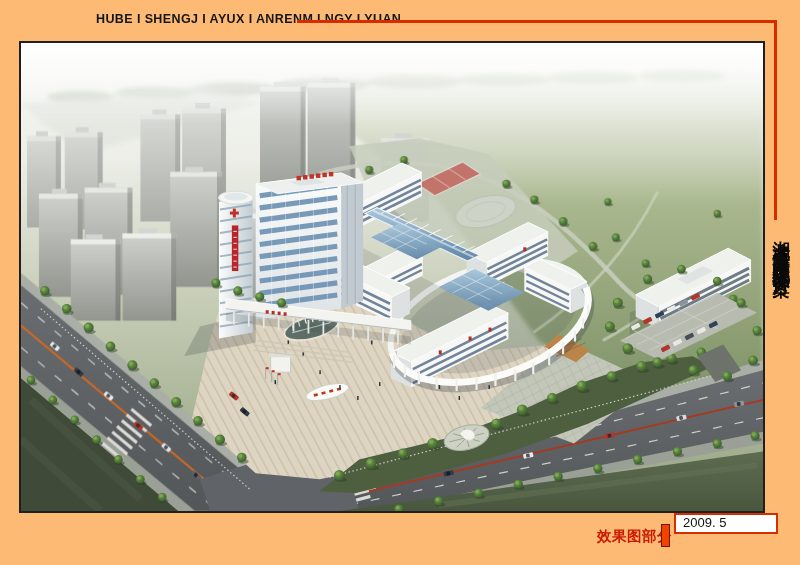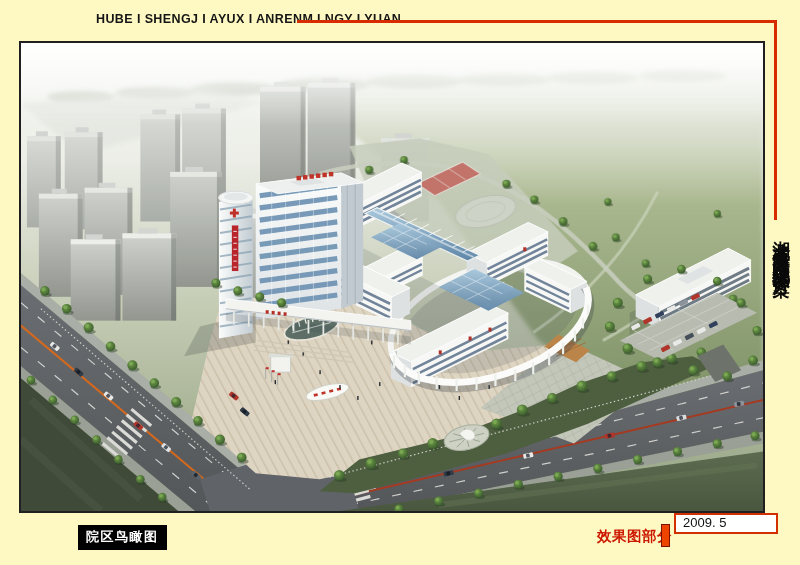--- a/index.html
+++ b/index.html
@@ -1,16 +1,16 @@
 <!DOCTYPE html>
 <html><head>
 <meta charset="utf-8">
 <style>
   html,body{margin:0;padding:0;background:#ffffff;}
-  .board{position:relative;width:800px;height:565px;background:#fef9c3;overflow:hidden;
+  .board{position:relative;width:800px;height:565px;background:#fdba74;overflow:hidden;
          font-family:"Liberation Sans",sans-serif;}
   .header-title{position:absolute;left:96px;top:12px;font-size:12.5px;font-weight:bold;
          color:#151515;letter-spacing:0.4px;white-space:nowrap;}
   .rule-top{position:absolute;left:297px;top:20px;width:480px;height:3px;background:#d62c00;}
   .rule-right{position:absolute;left:774px;top:20px;width:3px;height:200px;background:#d62c00;}
   .viewport{position:absolute;left:19px;top:41px;width:746px;height:472px;
          border:2px solid #202020;box-sizing:border-box;background:#dfe3da;}
   .viewport svg{display:block;width:742px;height:468px;}
   .side-title{position:absolute;left:771px;top:227px;writing-mode:vertical-rl;text-orientation:upright;
          font-size:17.5px;font-weight:700;color:#0a0a0a;letter-spacing:2.5px;line-height:1.15;
@@ -630,20 +630,19 @@
           <use href="#tree" transform="translate(218,250) scale(1)"></use>
       <use href="#tree" transform="translate(240,256) scale(1)"></use>
           <use href="#tree" transform="translate(262,262) scale(1)"></use>
     </g>
 
     <rect width="746" height="84" fill="url(#mist)"></rect>
   </svg>
   </div>
 
   <div class="side-title">湖北省嘉鱼县人民医院规划设计方案</div>
-  <div class="caption">院区鸟瞰图</div>
   <div class="section-label">效果图部分</div>
   <div class="date-bar"></div>
   <div class="date-box">
     <span>2009. 5</span>
   </div>
 
 </div>
 
 </body></html>

